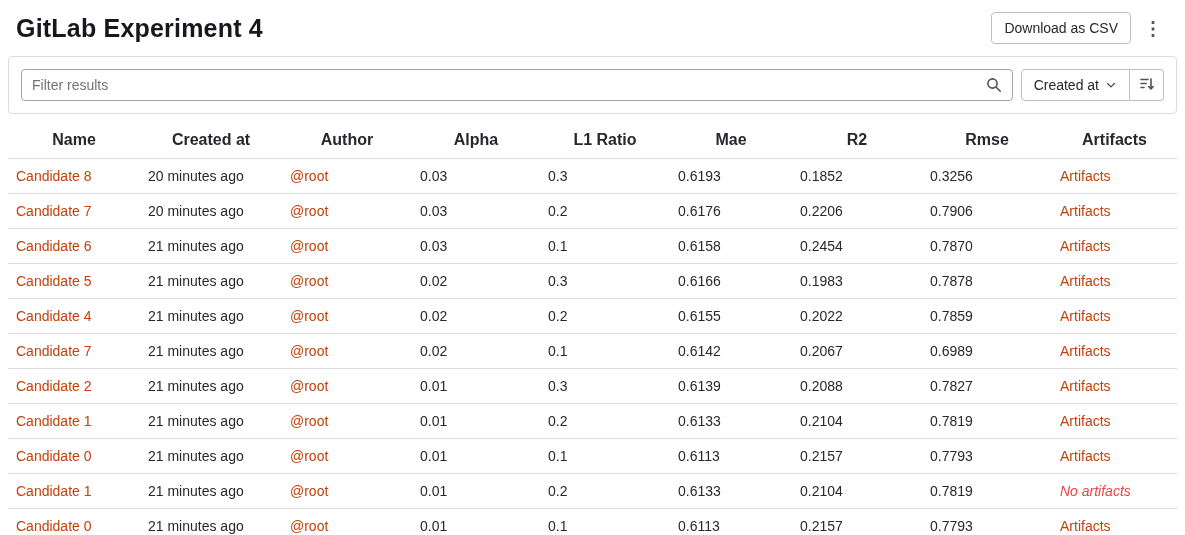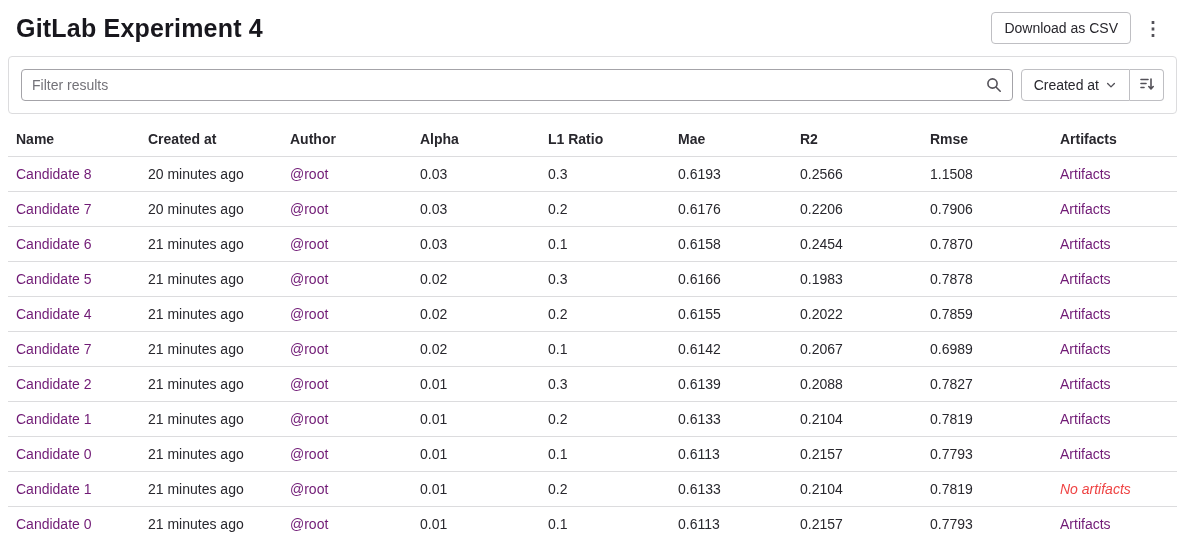--- a/index.html
+++ b/index.html
@@ -60,29 +60,29 @@
     background: #fff; cursor: pointer;
     display: inline-flex; align-items: center; justify-content: center;
     color: #535158;
   }
   .chev { color: #535158; display: inline-flex; }
 
   
   .table-wrap { padding: 0 8px; margin-top: 8px; }
   table { width: 100%; border-collapse: collapse; table-layout: fixed; }
   th {
-    text-align: left; font-size: 14px; font-weight: 700; color: #28272d;
+    text-align: center; font-size: 16px; font-weight: 700; color: #28272d;
     padding: 9px 8px; border-bottom: 1px solid #dcdcde;
     white-space: nowrap;
   }
   td {
     font-size: 14px; padding: 9px 8px; border-bottom: 1px solid #dcdcde;
     color: #28272d; white-space: nowrap; overflow: hidden; text-overflow: ellipsis;
   }
-  a.link { color: #701a75; text-decoration: none; }
+  a.link { color: #c2410c; text-decoration: none; }
   .no-artifacts { font-style: italic; color: #ef4444; }
 </style>
 </head>
 <body>
 
 <div class="page">
 
   <div class="top-bar">
     <h1 class="page-title">GitLab Experiment 4</h1>
     <div class="top-actions">
@@ -152,22 +152,22 @@
           </tr>
       </thead>
       <tbody>
           <tr>
             <td><a href="#" class="link">Candidate 8</a></td>
             <td><span>20 minutes ago</span></td>
             <td><a href="#" class="link">@root</a></td>
             <td><span>0.03</span></td>
             <td><span>0.3</span></td>
             <td><span>0.6193</span></td>
-            <td><span>0.2566</span></td>
-            <td><span>1.1508</span></td>
+            <td><span>0.1852</span></td>
+            <td><span>0.3256</span></td>
             <td><a href="#" class="link">Artifacts</a></td>
           </tr>
           <tr>
             <td><a href="#" class="link">Candidate 7</a></td>
             <td><span>20 minutes ago</span></td>
             <td><a href="#" class="link">@root</a></td>
             <td><span>0.03</span></td>
             <td><span>0.2</span></td>
             <td><span>0.6176</span></td>
             <td><span>0.2206</span></td>

